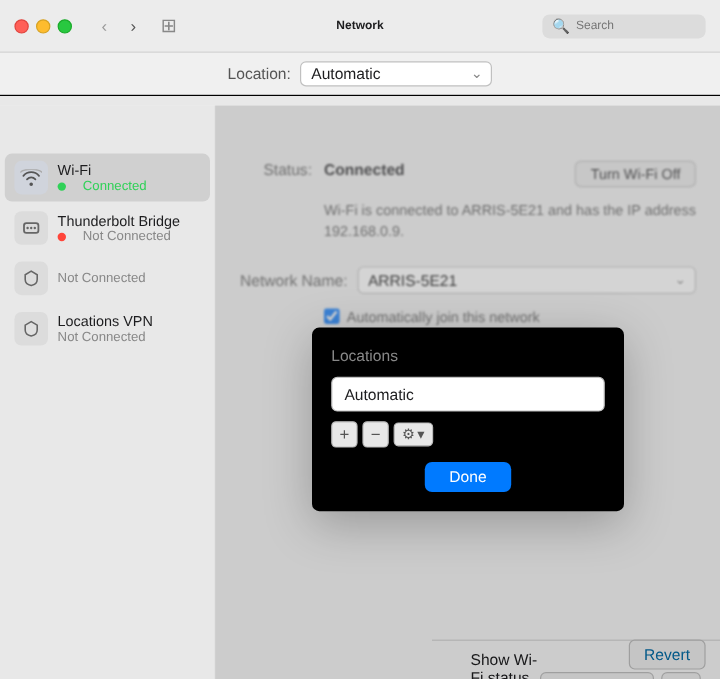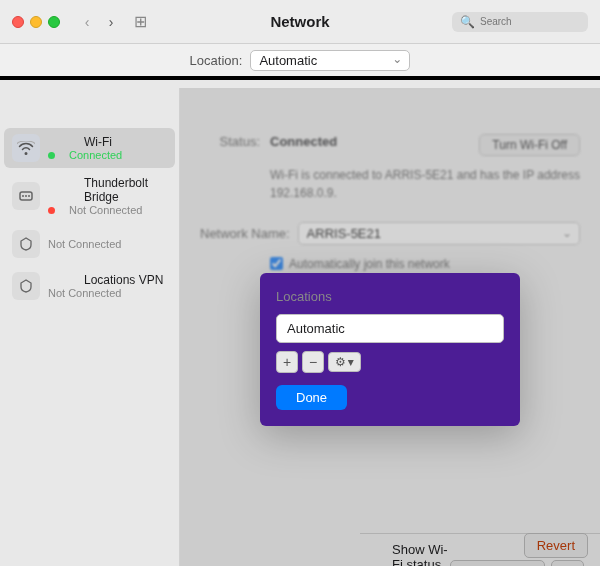--- a/index.html
+++ b/index.html
@@ -57,21 +57,21 @@
     .grid-icon {
       margin-left: 12px;
       color: #888;
       font-size: 16px;
     }
 
     .title-bar-title {
       position: absolute;
       left: 50%;
       transform: translateX(-50%);
-      font-size: 15px;
+      font-size: 10px;
       font-weight: 600;
       color: #1d1d1f;
     }
 
     .search-box {
       margin-left: auto;
       display: flex;
       align-items: center;
       background: #dcdcdc;
       border-radius: 6px;
@@ -99,21 +99,21 @@
       position: absolute;
       top: 44px;
       left: 0;
       right: 0;
       height: 36px;
       display: flex;
       align-items: center;
       justify-content: center;
       gap: 8px;
       background: #f0f0f0;
-      border-bottom: 4px solid #000000;
+      border-bottom: 1px solid #000000;
       z-index: 1;
     }
     .location-label {
       font-size: 13px;
       color: #555;
     }
     .location-select {
       appearance: none;
       background: white;
       border: 1px solid #c0c0c0;
@@ -182,21 +182,20 @@
     .icon-betternet { background: #dcdcdc; }
 
     .sidebar-item-info {
       display: flex;
       flex-direction: column;
     }
     .sidebar-item-name {
       font-size: 12px;
       font-weight: 500;
       color: #1d1d1f;
-      margin-left: 36px;
     }
     .sidebar-item-status {
       font-size: 11px;
       display: flex;
       align-items: center;
       gap: 14px;
     }
     .status-dot {
       width: 7px;
       height: 7px;
@@ -269,21 +268,21 @@
       right: 0;
       bottom: 0;
       background: rgba(0,0,0,0.15);
       display: flex;
       align-items: center;
       justify-content: center;
       z-index: 100;
     }
 
     .modal {
-      background: #4c1d95;
+      background: #000000;
       border-radius: 6px;
       box-shadow: 0 10px 40px rgba(0,0,0,0.25);
       width: 260px;
       padding: 16px;
       position: relative;
     }
 
     .modal-title {
       font-size: 13px;
       font-weight: 500;
@@ -345,21 +344,21 @@
       border: 1px solid #bbb;
       border-radius: 4px;
       background: #e8e8e8;
       cursor: pointer;
       font-size: 12px;
       color: #555;
     }
 
     .modal-done-row {
       display: flex;
-      justify-content: flex-start;
+      justify-content: center;
       margin-top: 12px;
     }
     .modal-done-btn {
       padding: 5px 20px;
       background: #007aff;
       color: white;
       border: none;
       border-radius: 6px;
       font-size: 13px;
       cursor: pointer;
@@ -396,21 +395,21 @@
       align-items: center;
       gap: 6px;
     }
     .advanced-btn, .help-btn, .revert-btn, .apply-btn {
       padding: 4px 12px;
       border: 1px solid #bbb;
       border-radius: 5px;
       font-size: 13px;
       cursor: pointer;
       background: #e8e8e8;
-      color: #c2410c;
+      color: #0369a1;
     }
     .apply-btn {
       background: #007aff;
       color: white;
       border-color: #007aff;
     }
 
     
     .wifi-options {
       margin-top: 20px;

